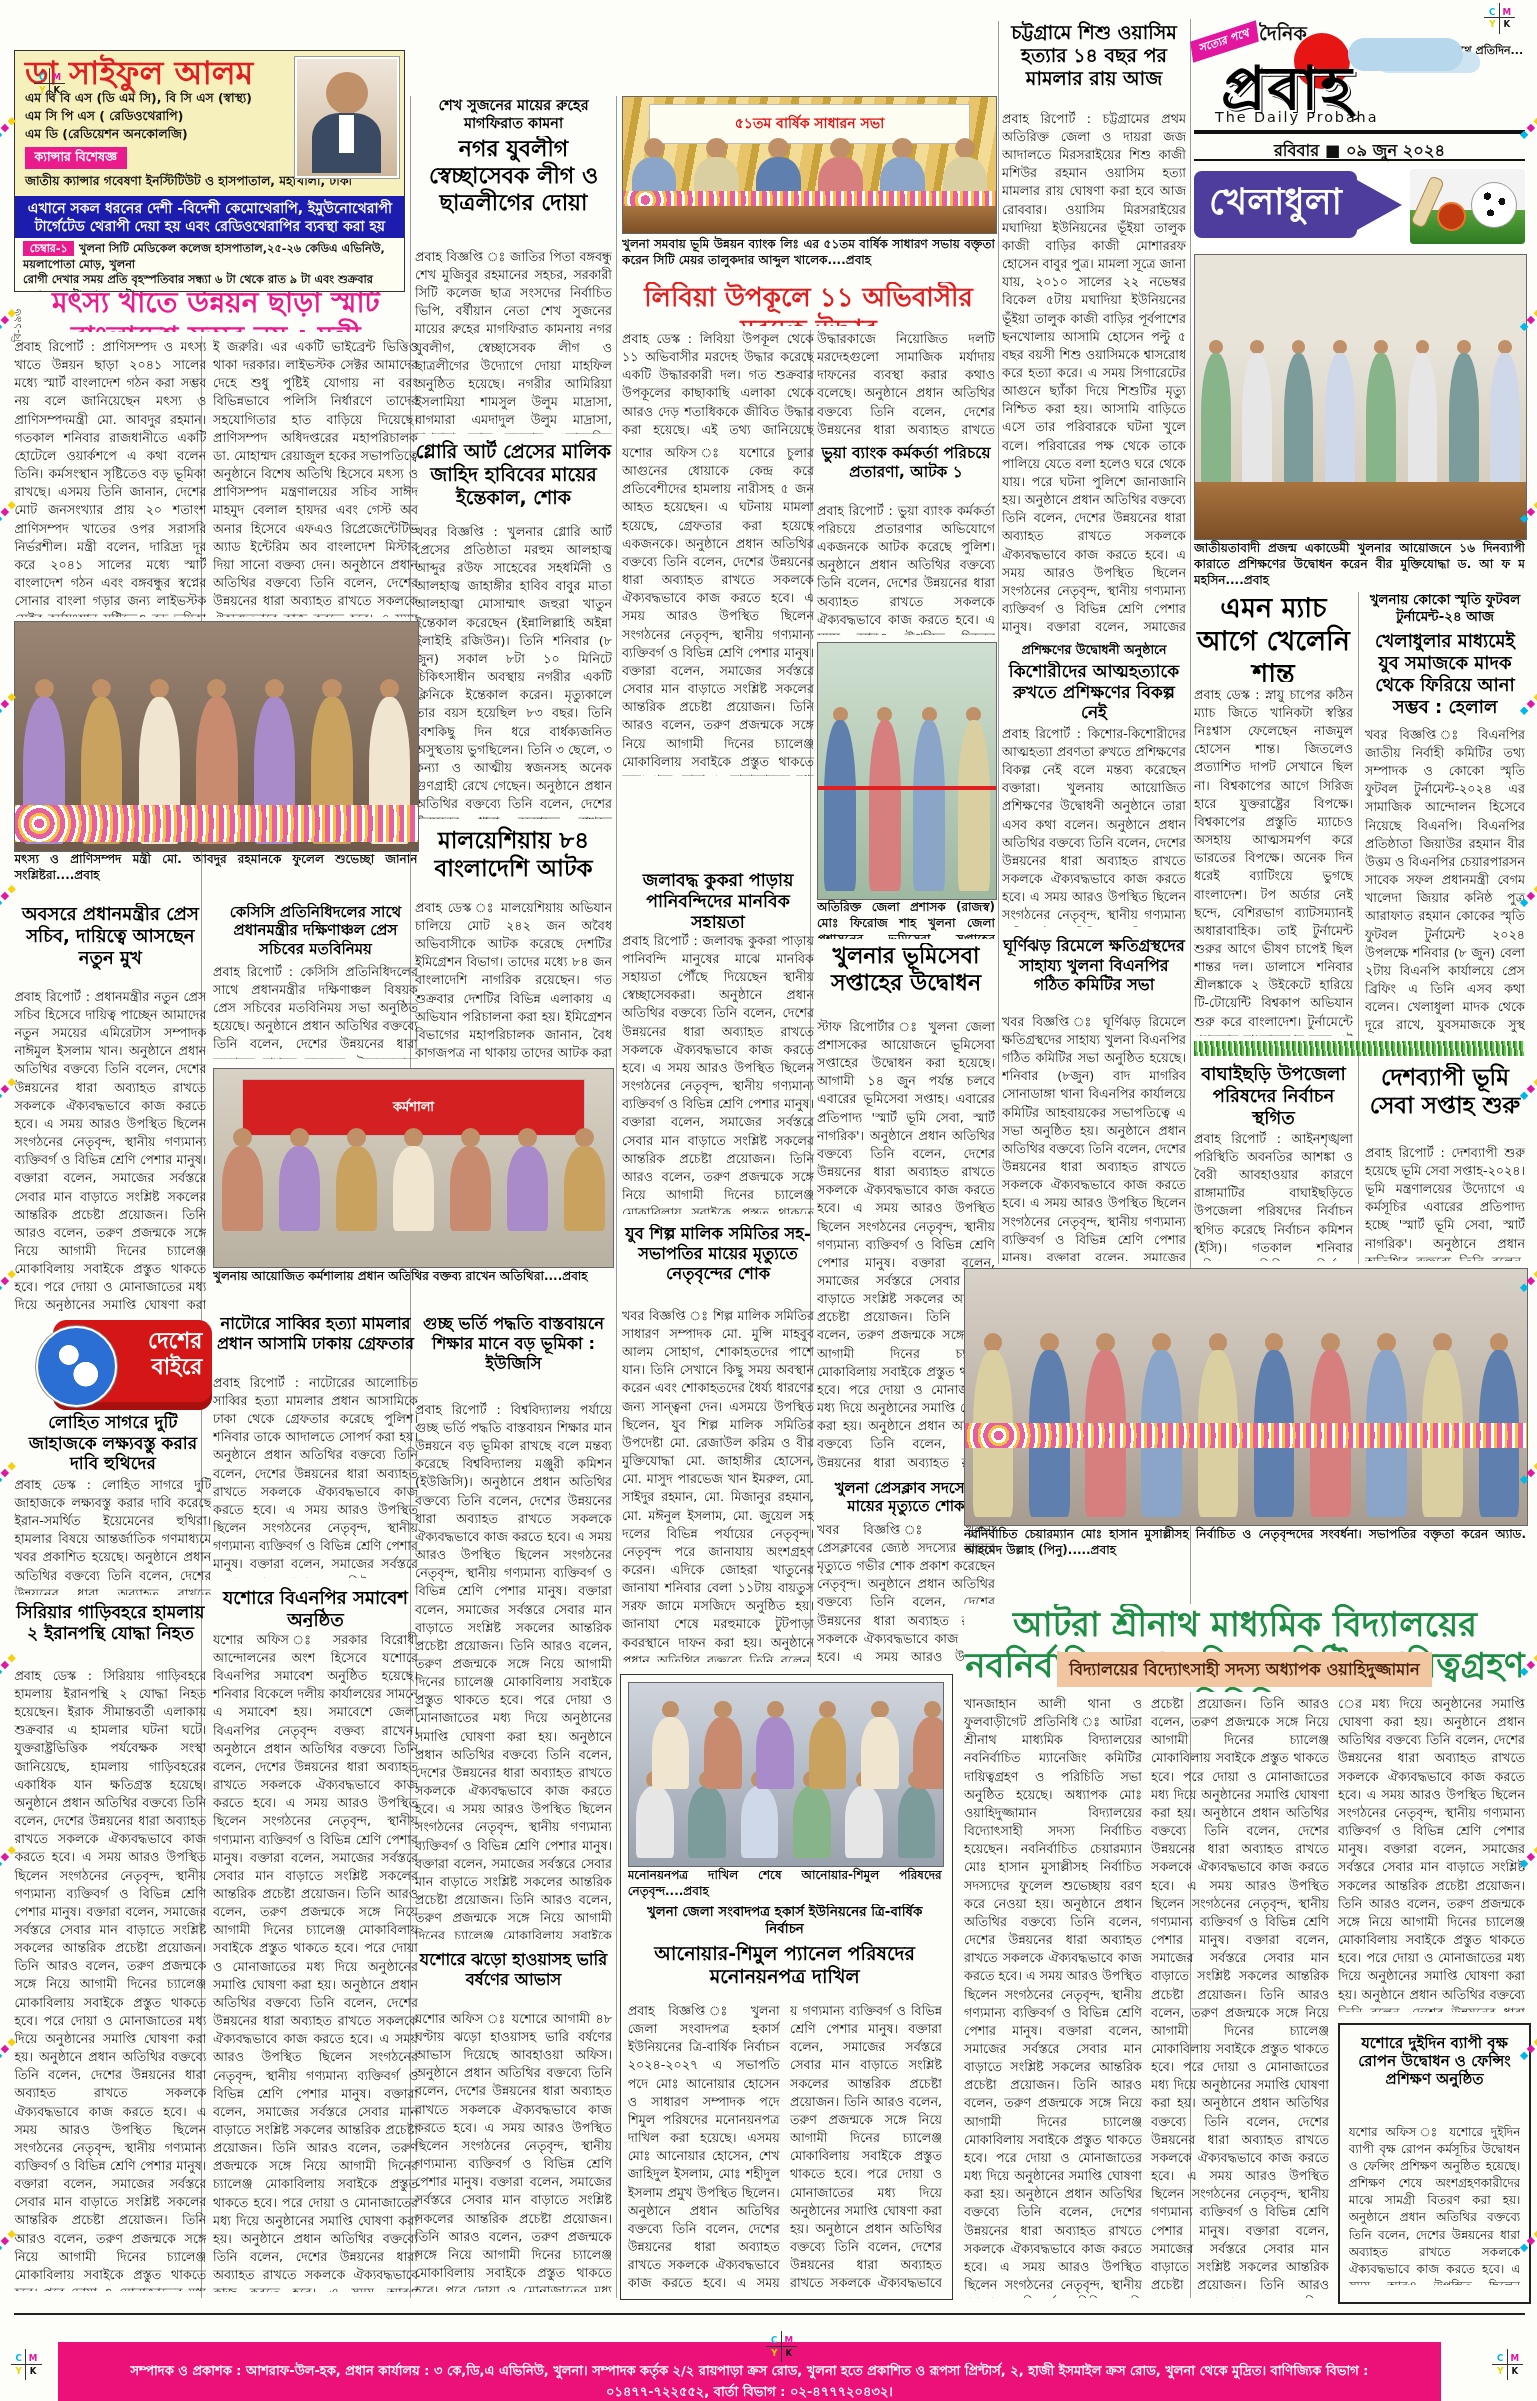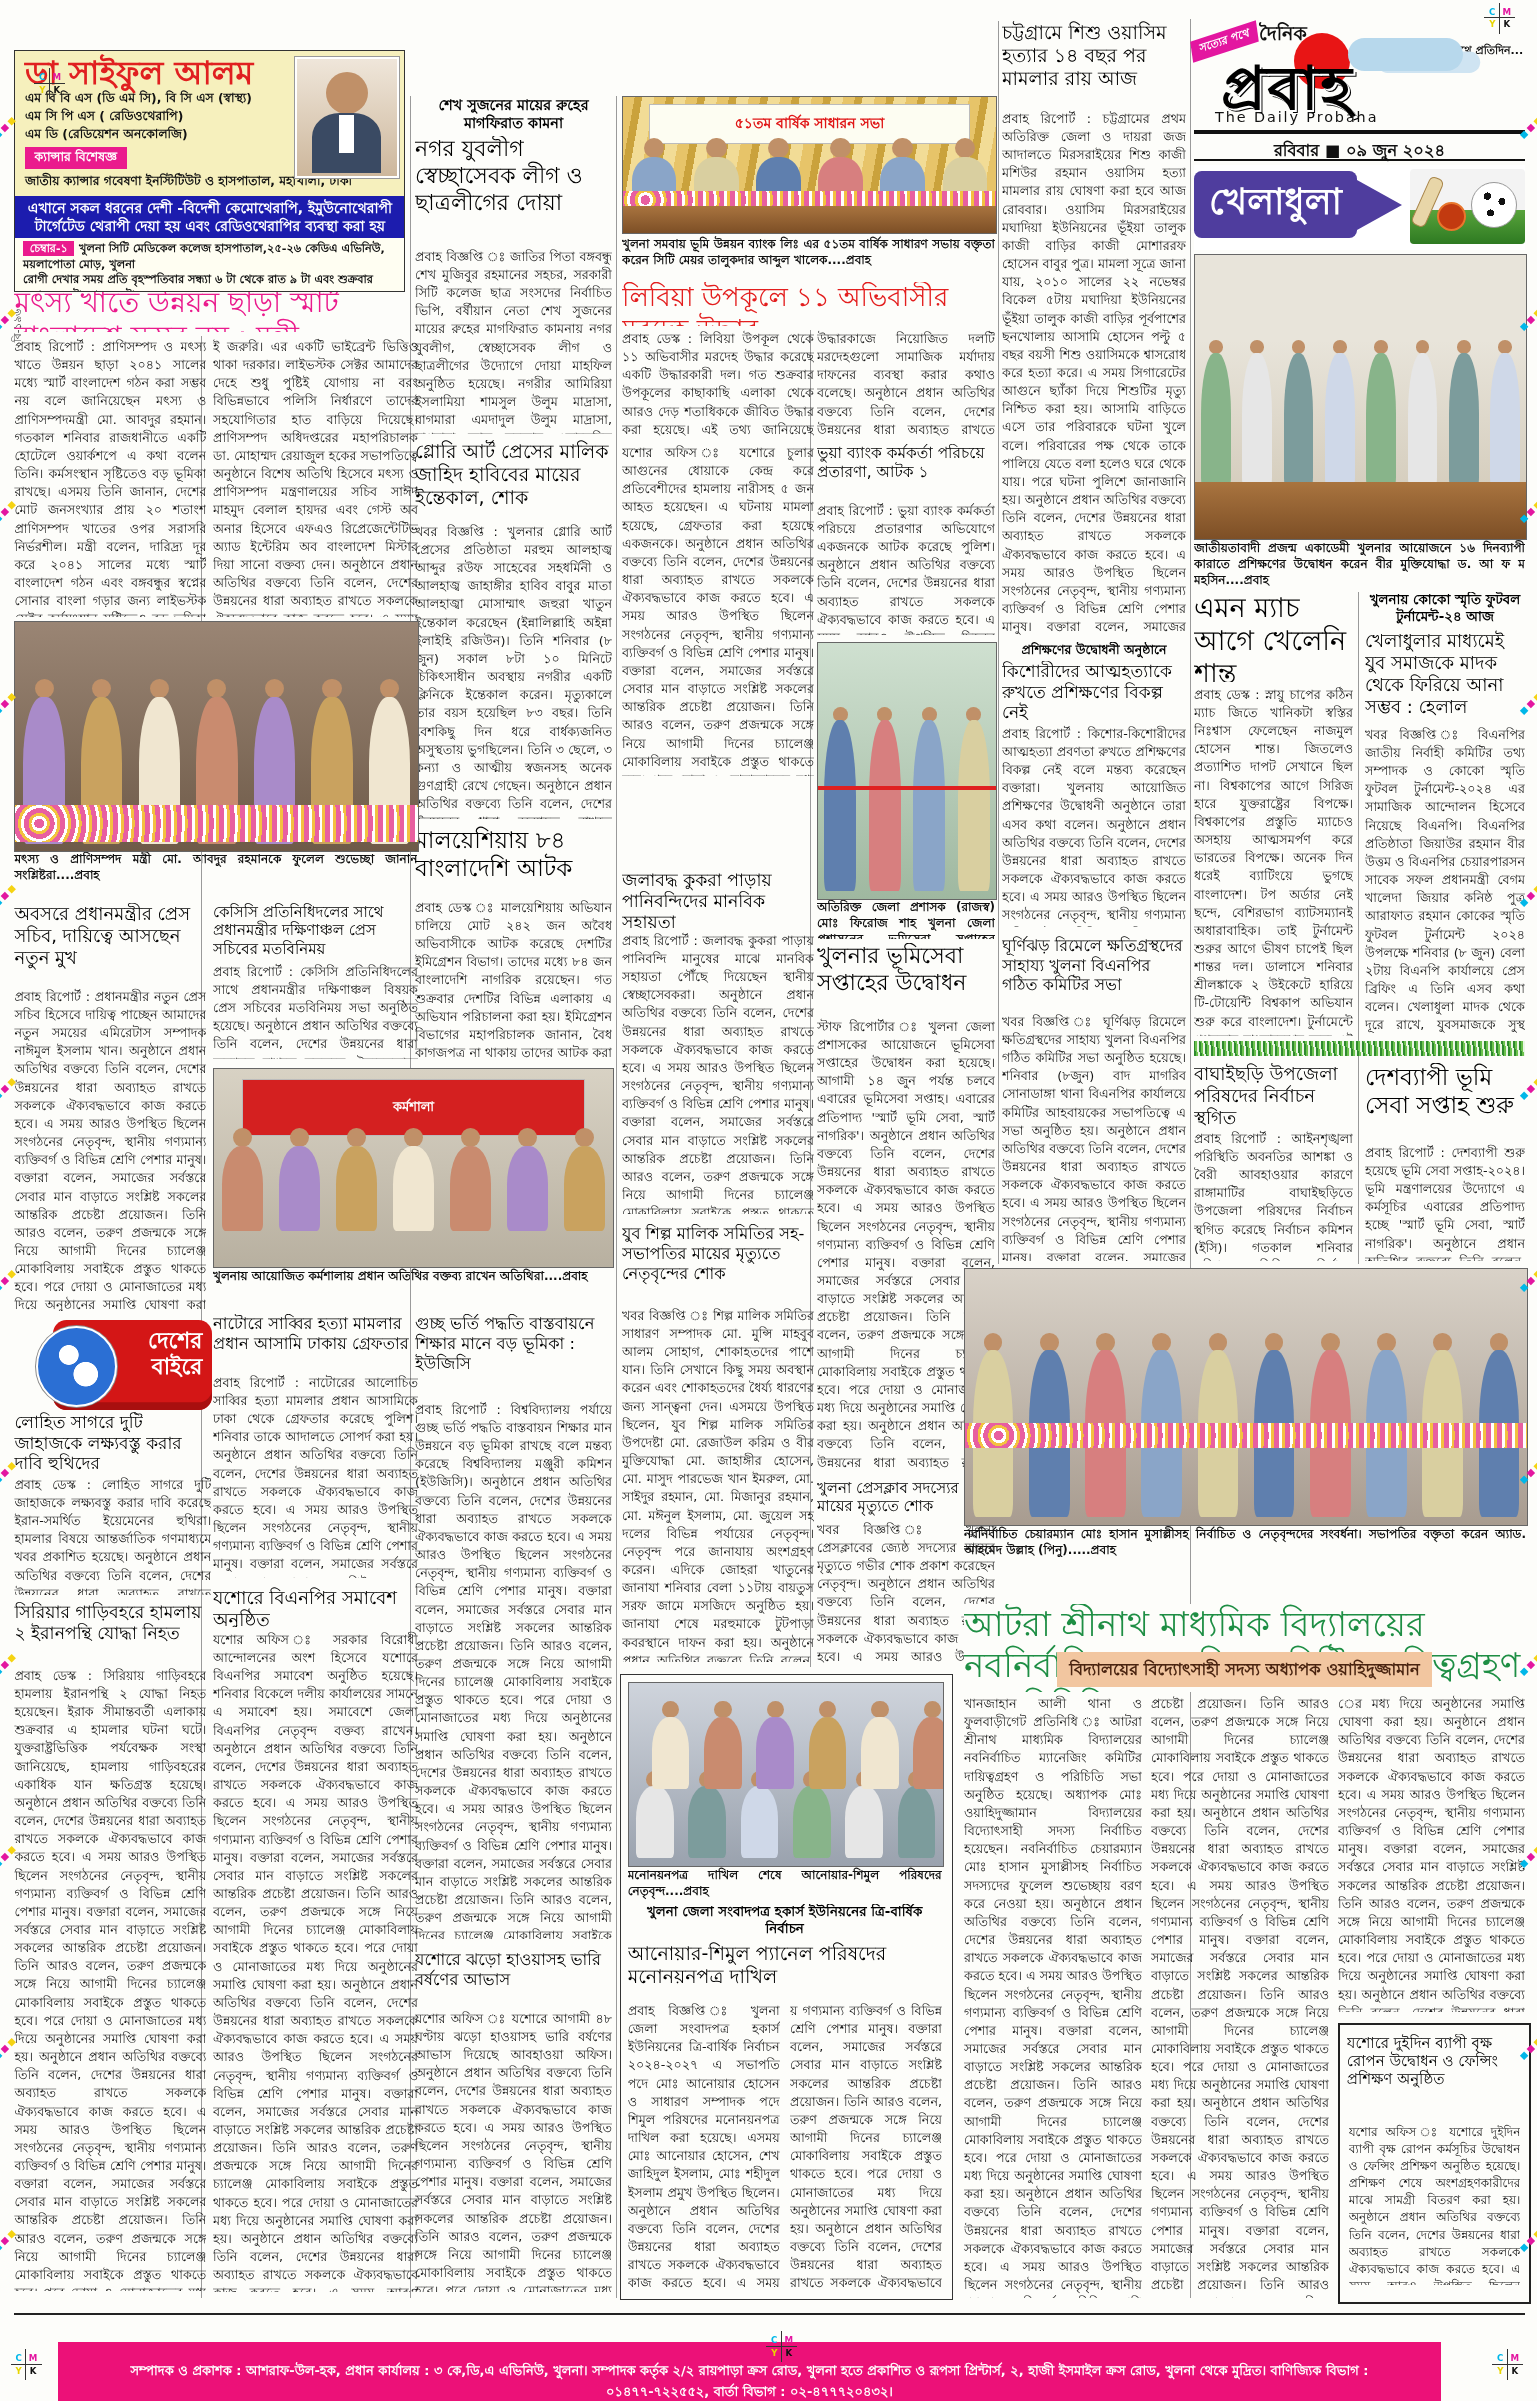--- a/index.html
+++ b/index.html
@@ -1,20 +1,20 @@
 <!DOCTYPE html>
 <html><head>
 <meta charset="utf-8">
 <style>
   html,body{margin:0;padding:0}
   body{width:1537px;height:2402px;position:relative;background:#fdfdfa;
        font-family:"DejaVu Sans","Liberation Sans",sans-serif;color:#111;overflow:hidden}
   
   .story{position:absolute;overflow:hidden;background:transparent}
-  .hd{font-weight:400;line-height:1.22;margin:0 0 3.8px 0;color:#000;overflow:hidden}
+  .hd{font-weight:700;text-align:center;line-height:1.22;margin:0 0 3.8px 0;color:#000;overflow:hidden}
   .ov{font-weight:800;text-align:center;line-height:1.25;color:#000;overflow:hidden}
   .body{ text-align:justify;font-size:12.7px;line-height:1.43;color:#161616;overflow:hidden;word-break:break-word}
   .caption{font-size:12px;font-weight:700;line-height:1.35;text-align:justify;background:#fdfdfa;overflow:hidden}
   .vrule{position:absolute;width:1px;background:#9a9a9a;z-index:0}
   .hrule{position:absolute;height:1.9px;background:#222;z-index:1}
   
   .h-pink{color:#ea1b8d}
   .h-red{color:#e31e1e}
   .h-green{color:#1e8e44;background:#fdfdfa}
   .peach{background:#f2c6a0;color:#4a2410;font-weight:800;text-align:center;overflow:hidden}

